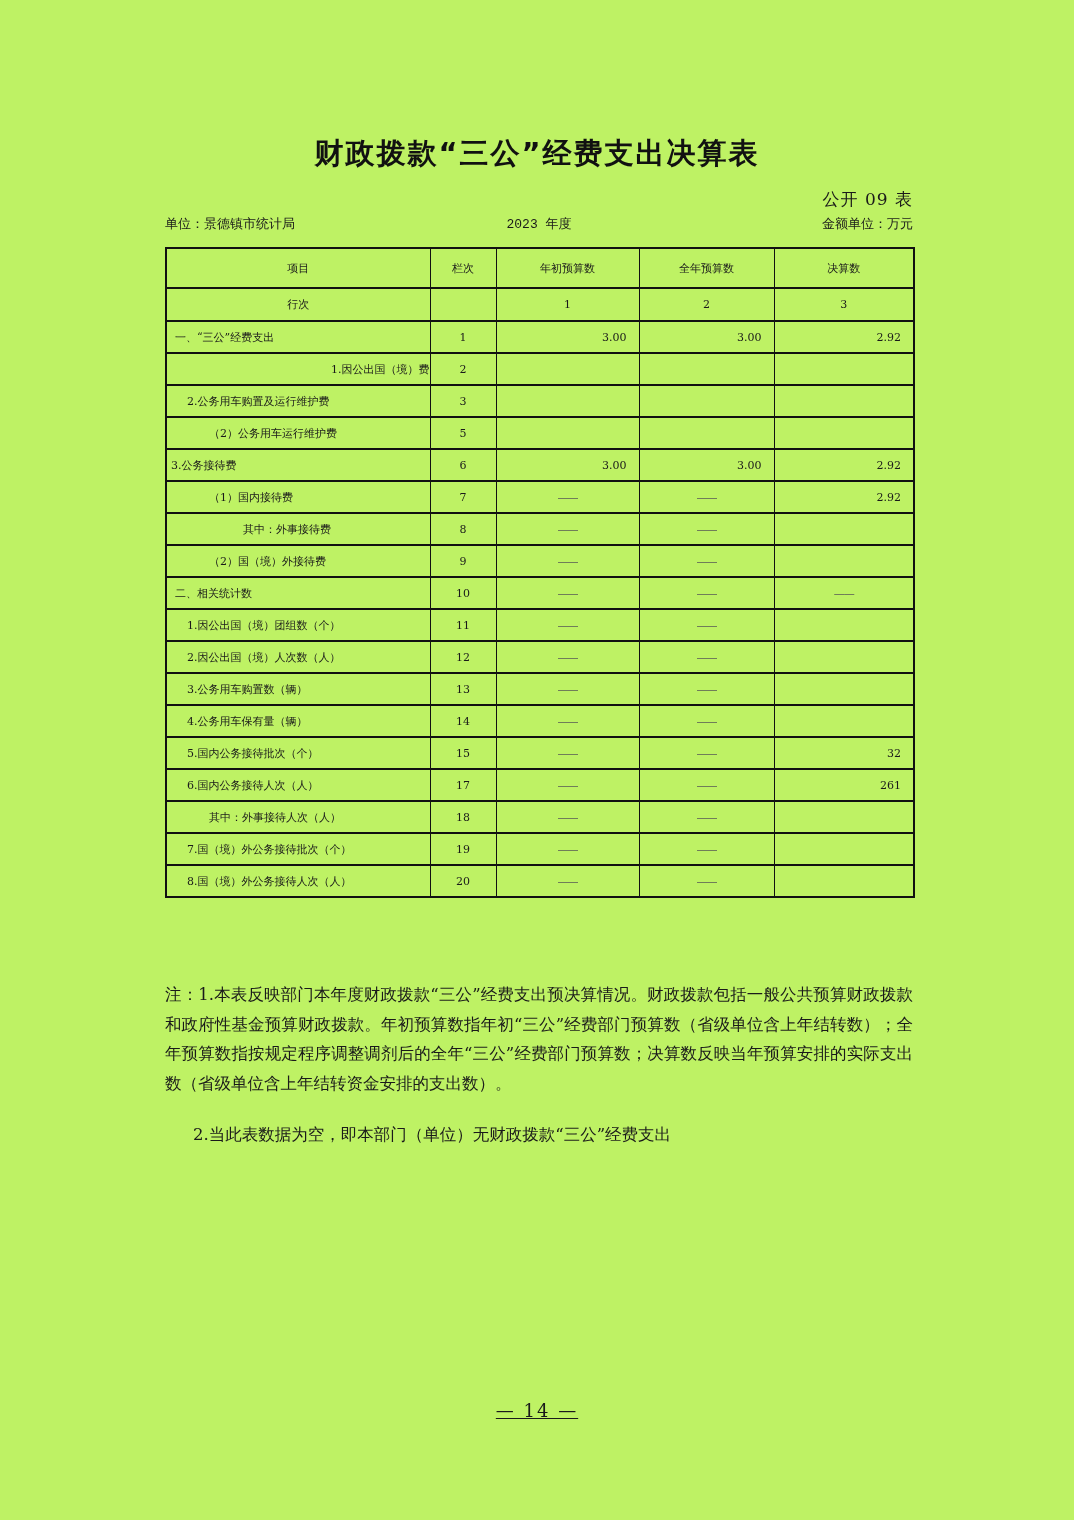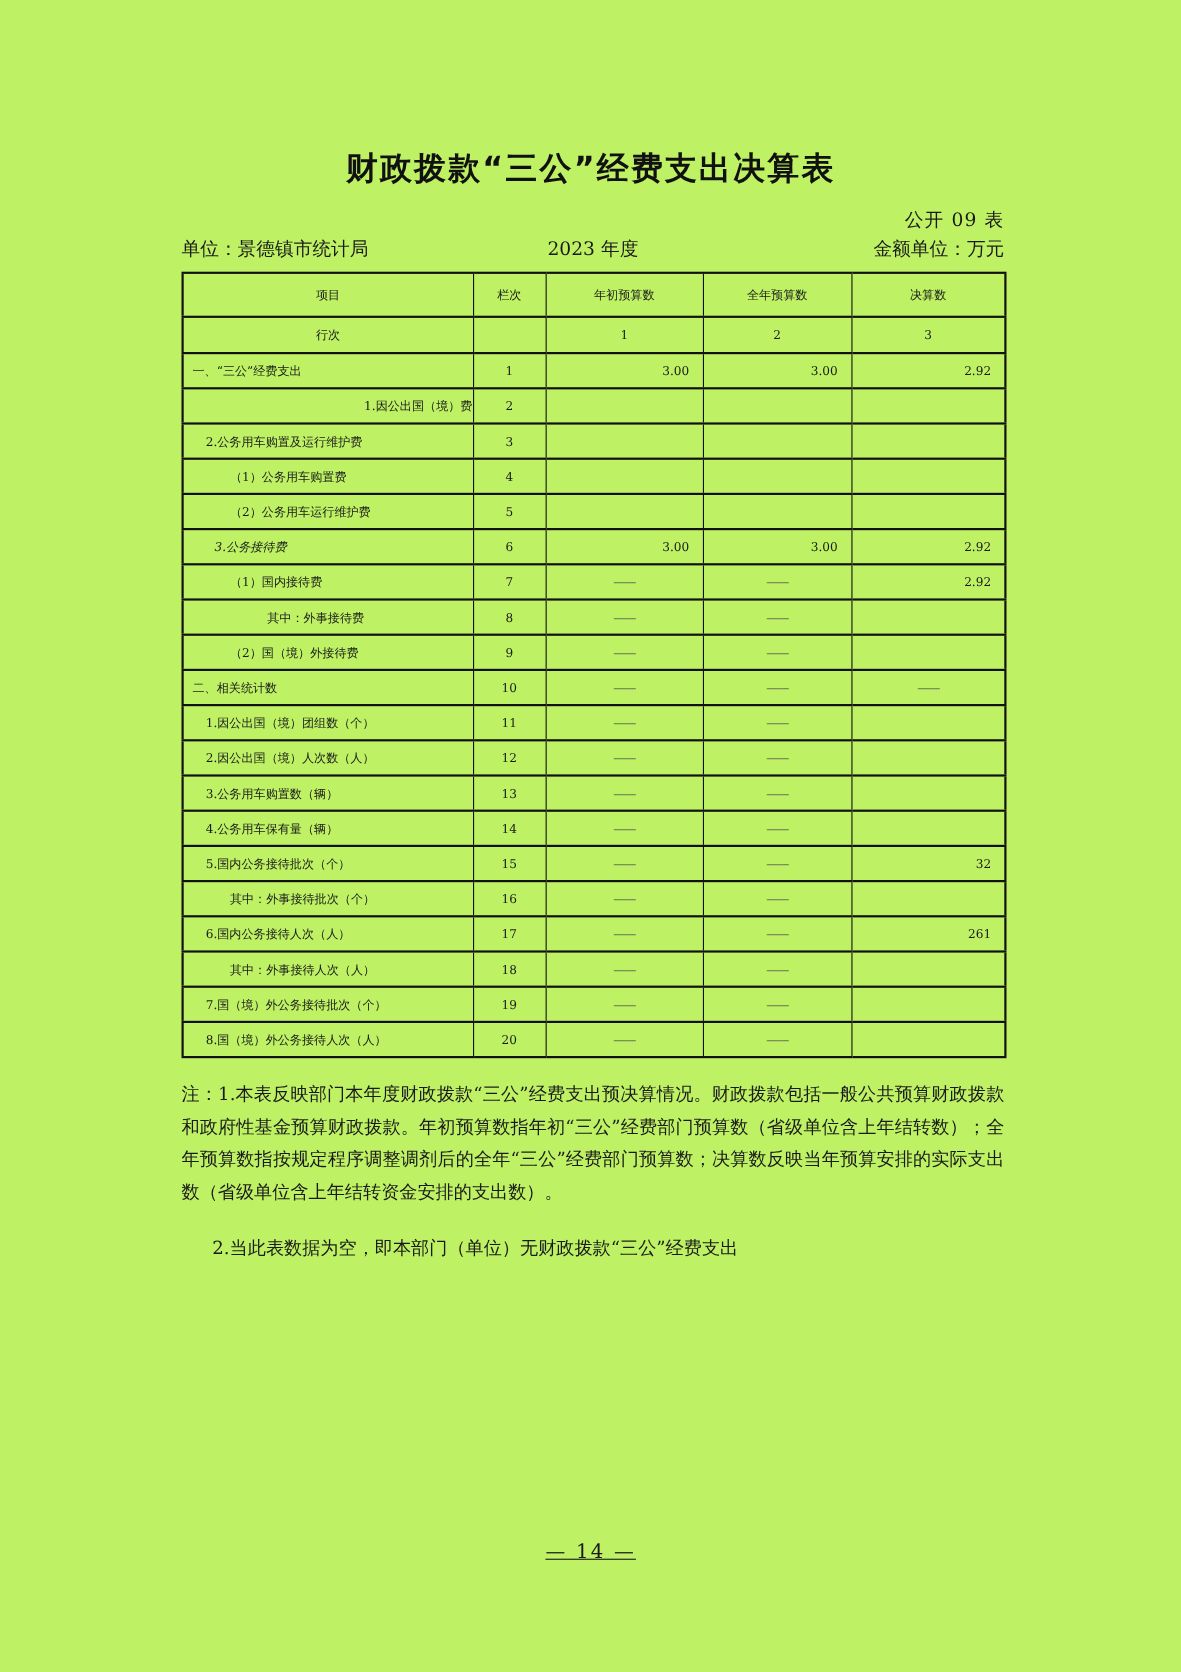--- a/index.html
+++ b/index.html
@@ -33,21 +33,22 @@
     font-size: 17px;
     letter-spacing: 1px;
   }
   .meta-row {
     position: absolute;
     top: 215px;
     left: 165px;
     width: 748px;
     display: flex;
     align-items: center;
-    font-size: 17px;
+    font-size: 13px;
+    font-family: Liberation Mono, monospace;
   }
   .meta-row .m-left  { flex: 1 1 0; text-align: left; }
   .meta-row .m-center{ flex: 1 1 0; text-align: center; }
   .meta-row .m-right { flex: 1 1 0; text-align: right; }
 
   table.budget {
     position: absolute;
     top: 247px;
     left: 165px;
     width: 748px;
@@ -154,35 +155,28 @@
       <td class="c-val num"></td>
     </tr>
         <tr class="data-row">
       <td class="c-label" style="padding-left: 20px;">2.公务用车购置及运行维护费</td>
       <td class="c-line">3</td>
       <td class="c-val num"></td>
       <td class="c-val num"></td>
       <td class="c-val num"></td>
     </tr>
         <tr class="data-row">
-      <td class="c-label" style="padding-left: 42px;">（1）公务用车购置费</td>
-      <td class="c-line">4</td>
-      <td class="c-val num"></td>
-      <td class="c-val num"></td>
-      <td class="c-val num"></td>
-    </tr>
-        <tr class="data-row">
       <td class="c-label" style="padding-left: 42px;">（2）公务用车运行维护费</td>
       <td class="c-line">5</td>
       <td class="c-val num"></td>
       <td class="c-val num"></td>
       <td class="c-val num"></td>
     </tr>
         <tr class="data-row">
-      <td class="c-label" style="padding-left: 28px; font-style: italic;">3.公务接待费</td>
+      <td class="c-label" style="padding-left: 4px;">3.公务接待费</td>
       <td class="c-line">6</td>
       <td class="c-val num">3.00</td>
       <td class="c-val num">3.00</td>
       <td class="c-val num">2.92</td>
     </tr>
         <tr class="data-row">
       <td class="c-label" style="padding-left: 42px;">（1）国内接待费</td>
       <td class="c-line">7</td>
       <td class="c-val dash">——</td>
       <td class="c-val dash">——</td>
@@ -236,27 +230,20 @@
       <td class="c-val dash">——</td>
       <td class="c-val dash">——</td>
       <td class="c-val num"></td>
     </tr>
         <tr class="data-row">
       <td class="c-label" style="padding-left: 20px;">5.国内公务接待批次（个）</td>
       <td class="c-line">15</td>
       <td class="c-val dash">——</td>
       <td class="c-val dash">——</td>
       <td class="c-val num">32</td>
-    </tr>
-        <tr class="data-row">
-      <td class="c-label" style="padding-left: 42px;">其中：外事接待批次（个）</td>
-      <td class="c-line">16</td>
-      <td class="c-val dash">——</td>
-      <td class="c-val dash">——</td>
-      <td class="c-val num"></td>
     </tr>
         <tr class="data-row">
       <td class="c-label" style="padding-left: 20px;">6.国内公务接待人次（人）</td>
       <td class="c-line">17</td>
       <td class="c-val dash">——</td>
       <td class="c-val dash">——</td>
       <td class="c-val num">261</td>
     </tr>
         <tr class="data-row">
       <td class="c-label" style="padding-left: 42px;">其中：外事接待人次（人）</td>

